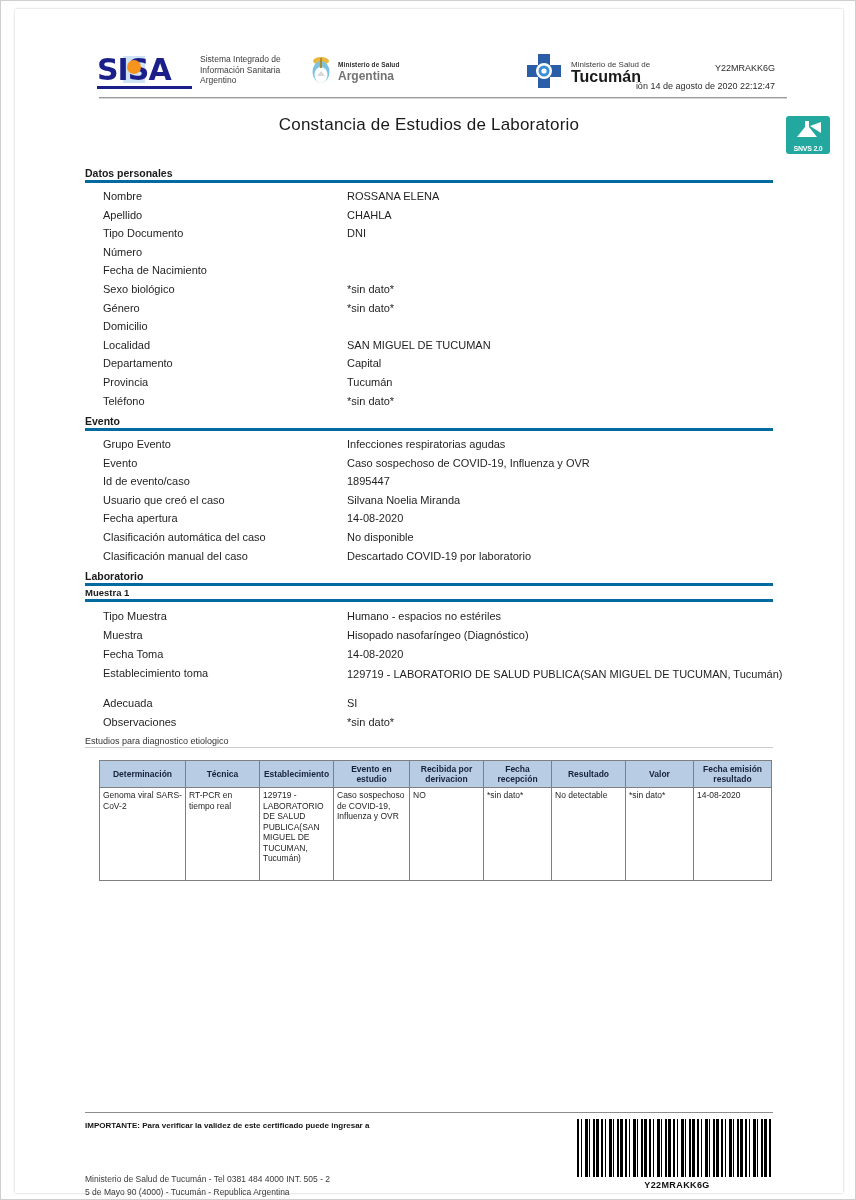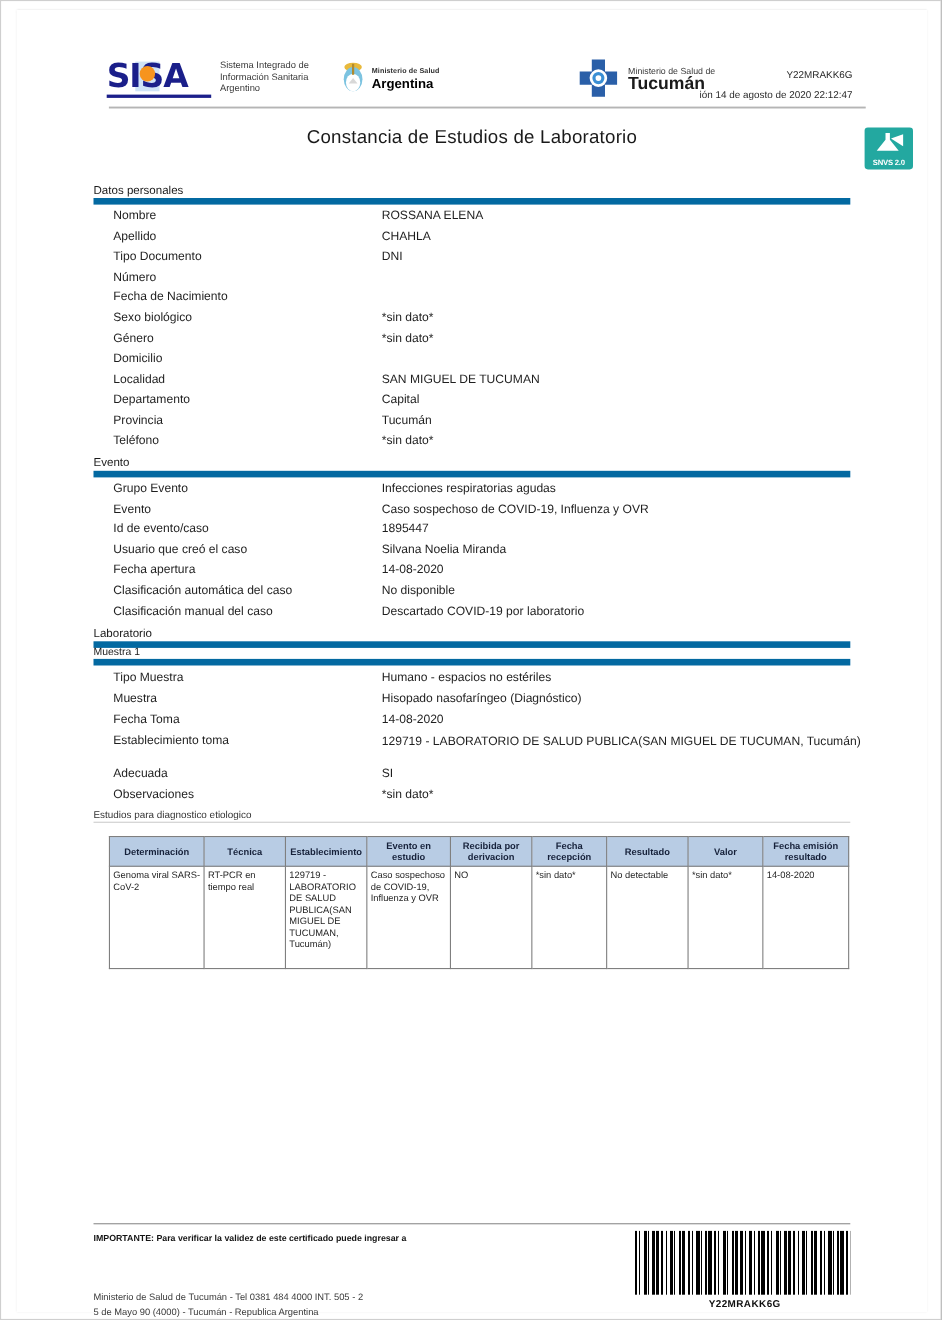--- a/index.html
+++ b/index.html
@@ -111,21 +111,21 @@
     font-weight: bold;
     color: #2f2f2f;
     letter-spacing: .1px;
   }
   .arg-text-big {
     position: absolute;
     left: 28px;
     top: 13px;
     font-size: 12px;
     font-weight: bold;
-    color: #000000;
+    color: #737373;
   }
   .tuc-logo {
     position: absolute;
     left: 440px;
     top: 12px;
     width: 200px;
     height: 40px;
   }
   .tuc-mark {
     position: absolute;
@@ -217,23 +217,23 @@
     color: #ffffff;
     letter-spacing: -.2px;
   }
 
   
   .sec-head {
     position: absolute;
     left: 70px;
     width: 688px;
     font-size: 10.5px;
-    font-weight: normal;
+    font-weight: bold;
     color: #1a1a1a;
-    border-bottom: 6px solid #0369a1;
+    border-bottom: 3px solid #0369a1;
     padding-bottom: 1px;
   }
   .sec-head.sub {
     font-size: 9.5px;
   }
   .sec-head.plain {
     border-bottom: 1px solid #cccccc;
     font-weight: normal;
     font-size: 9px;
     color: #333;

